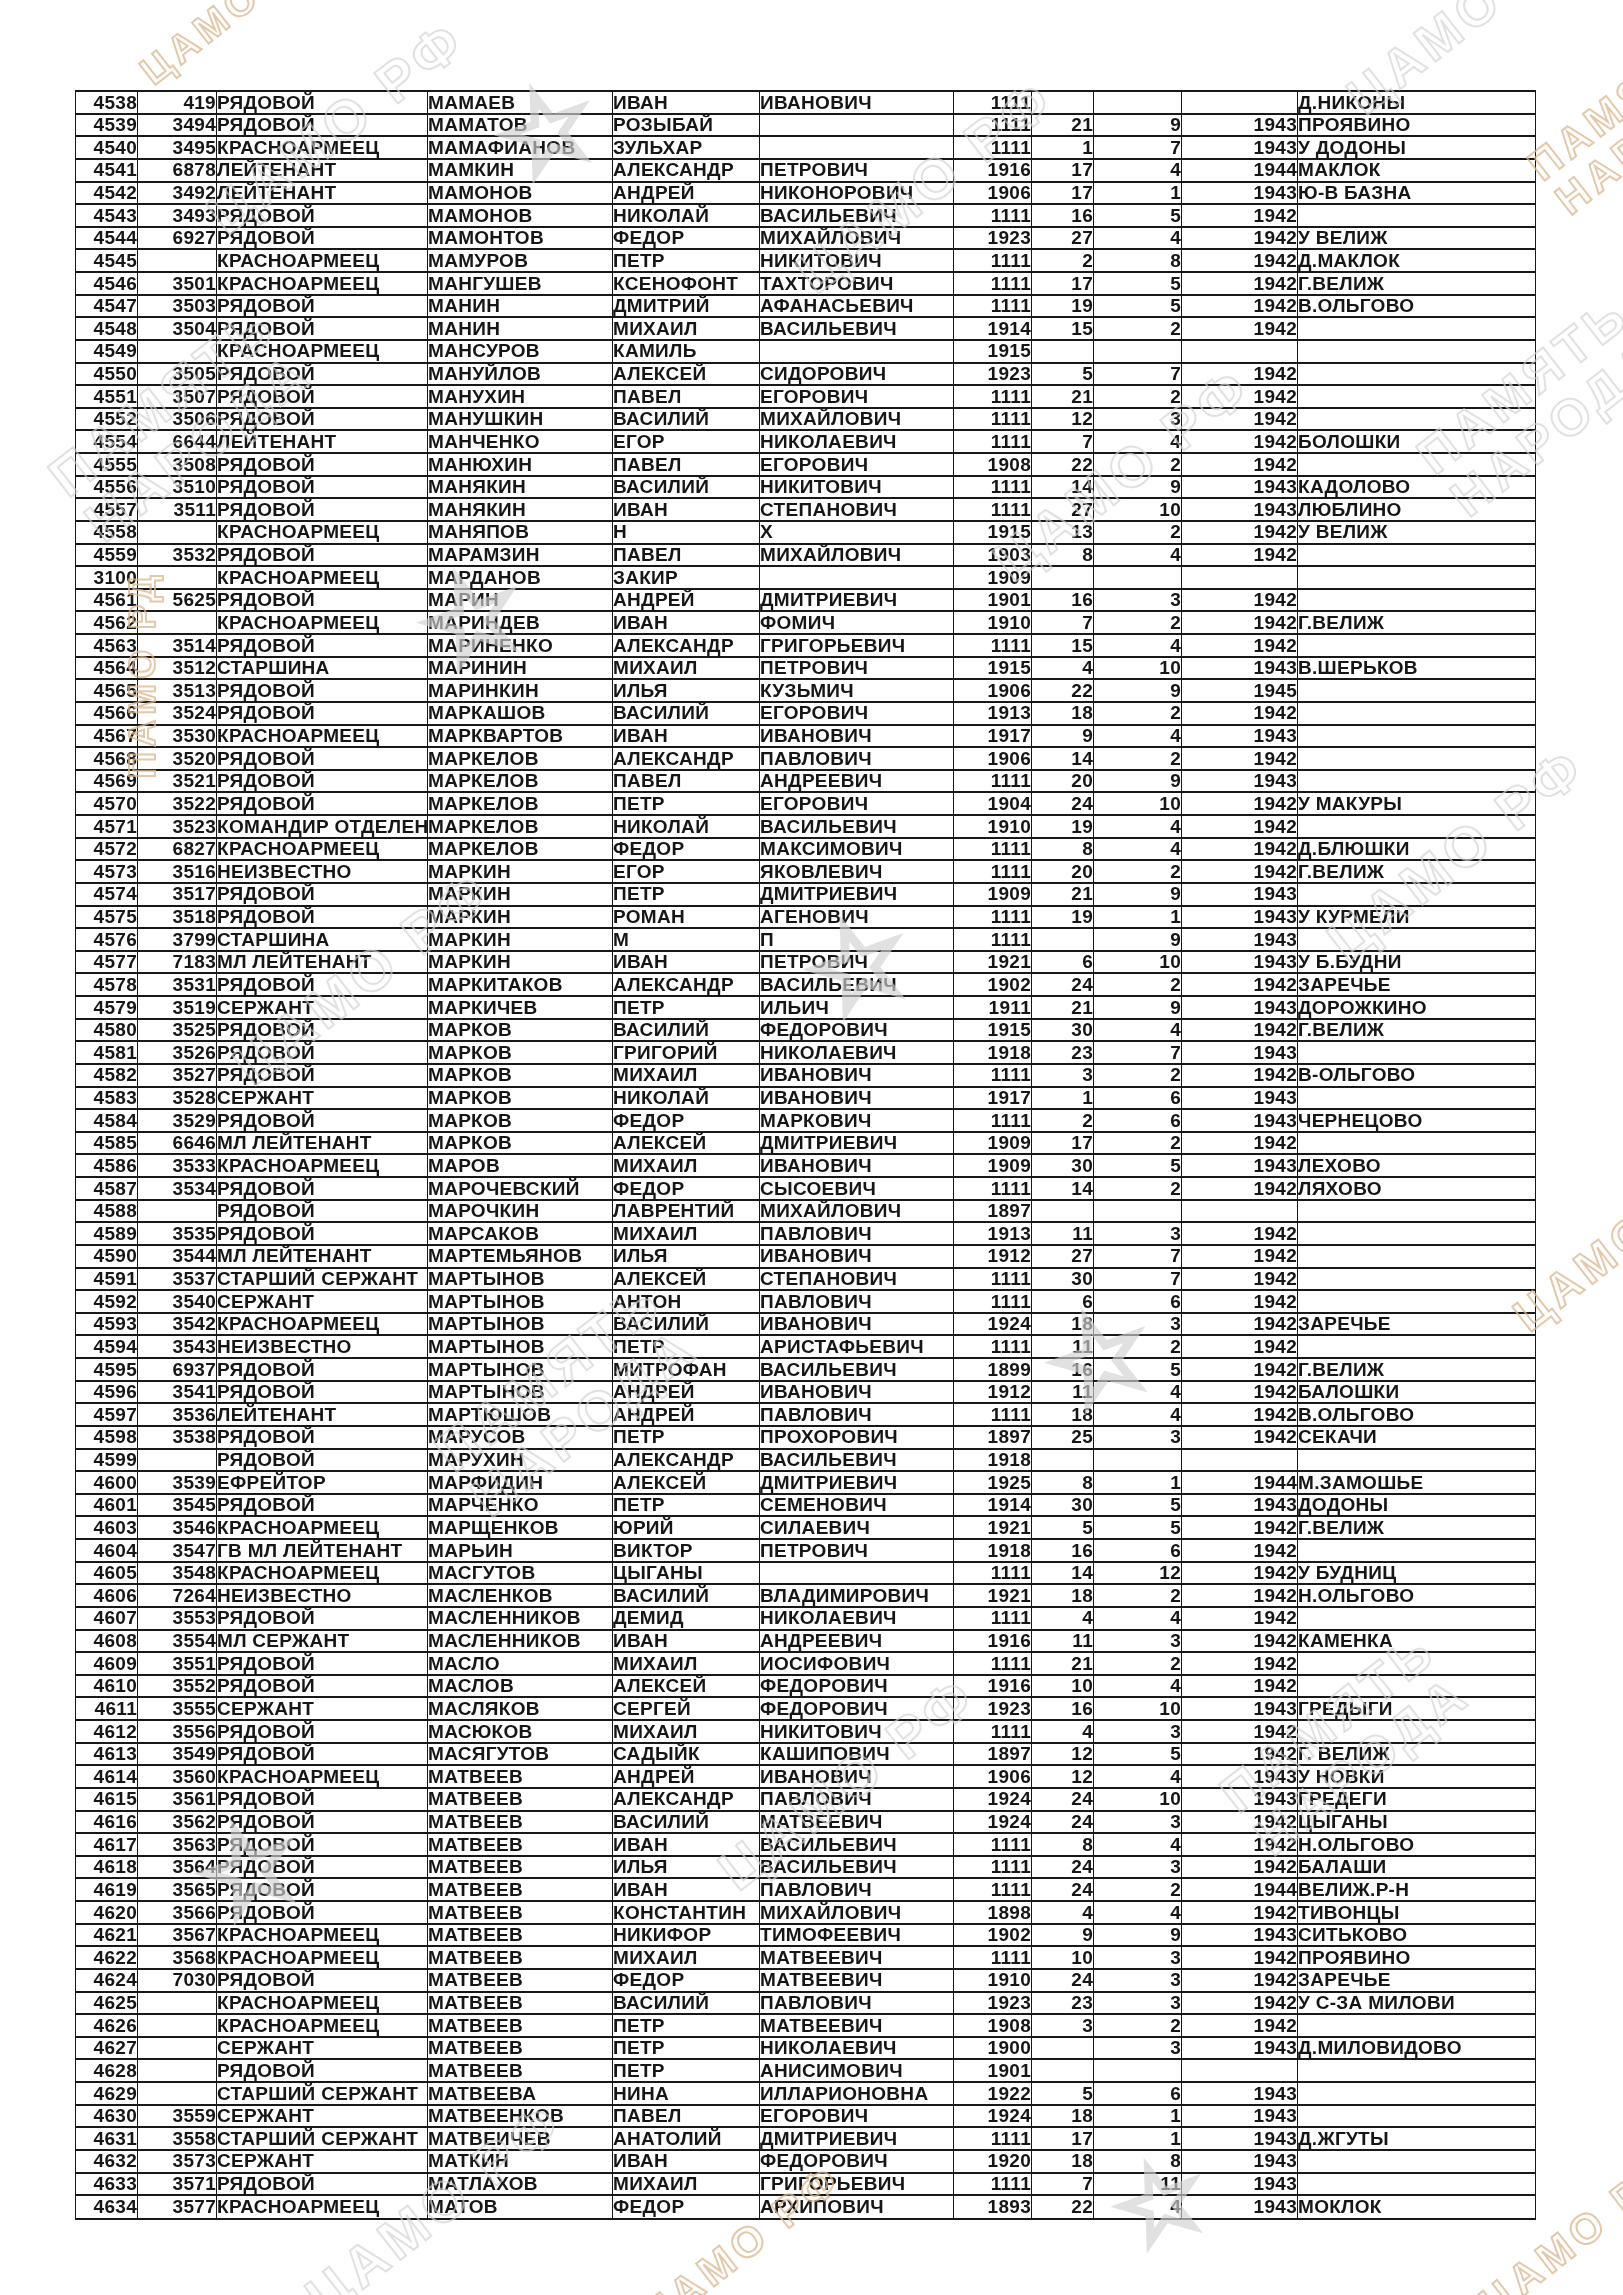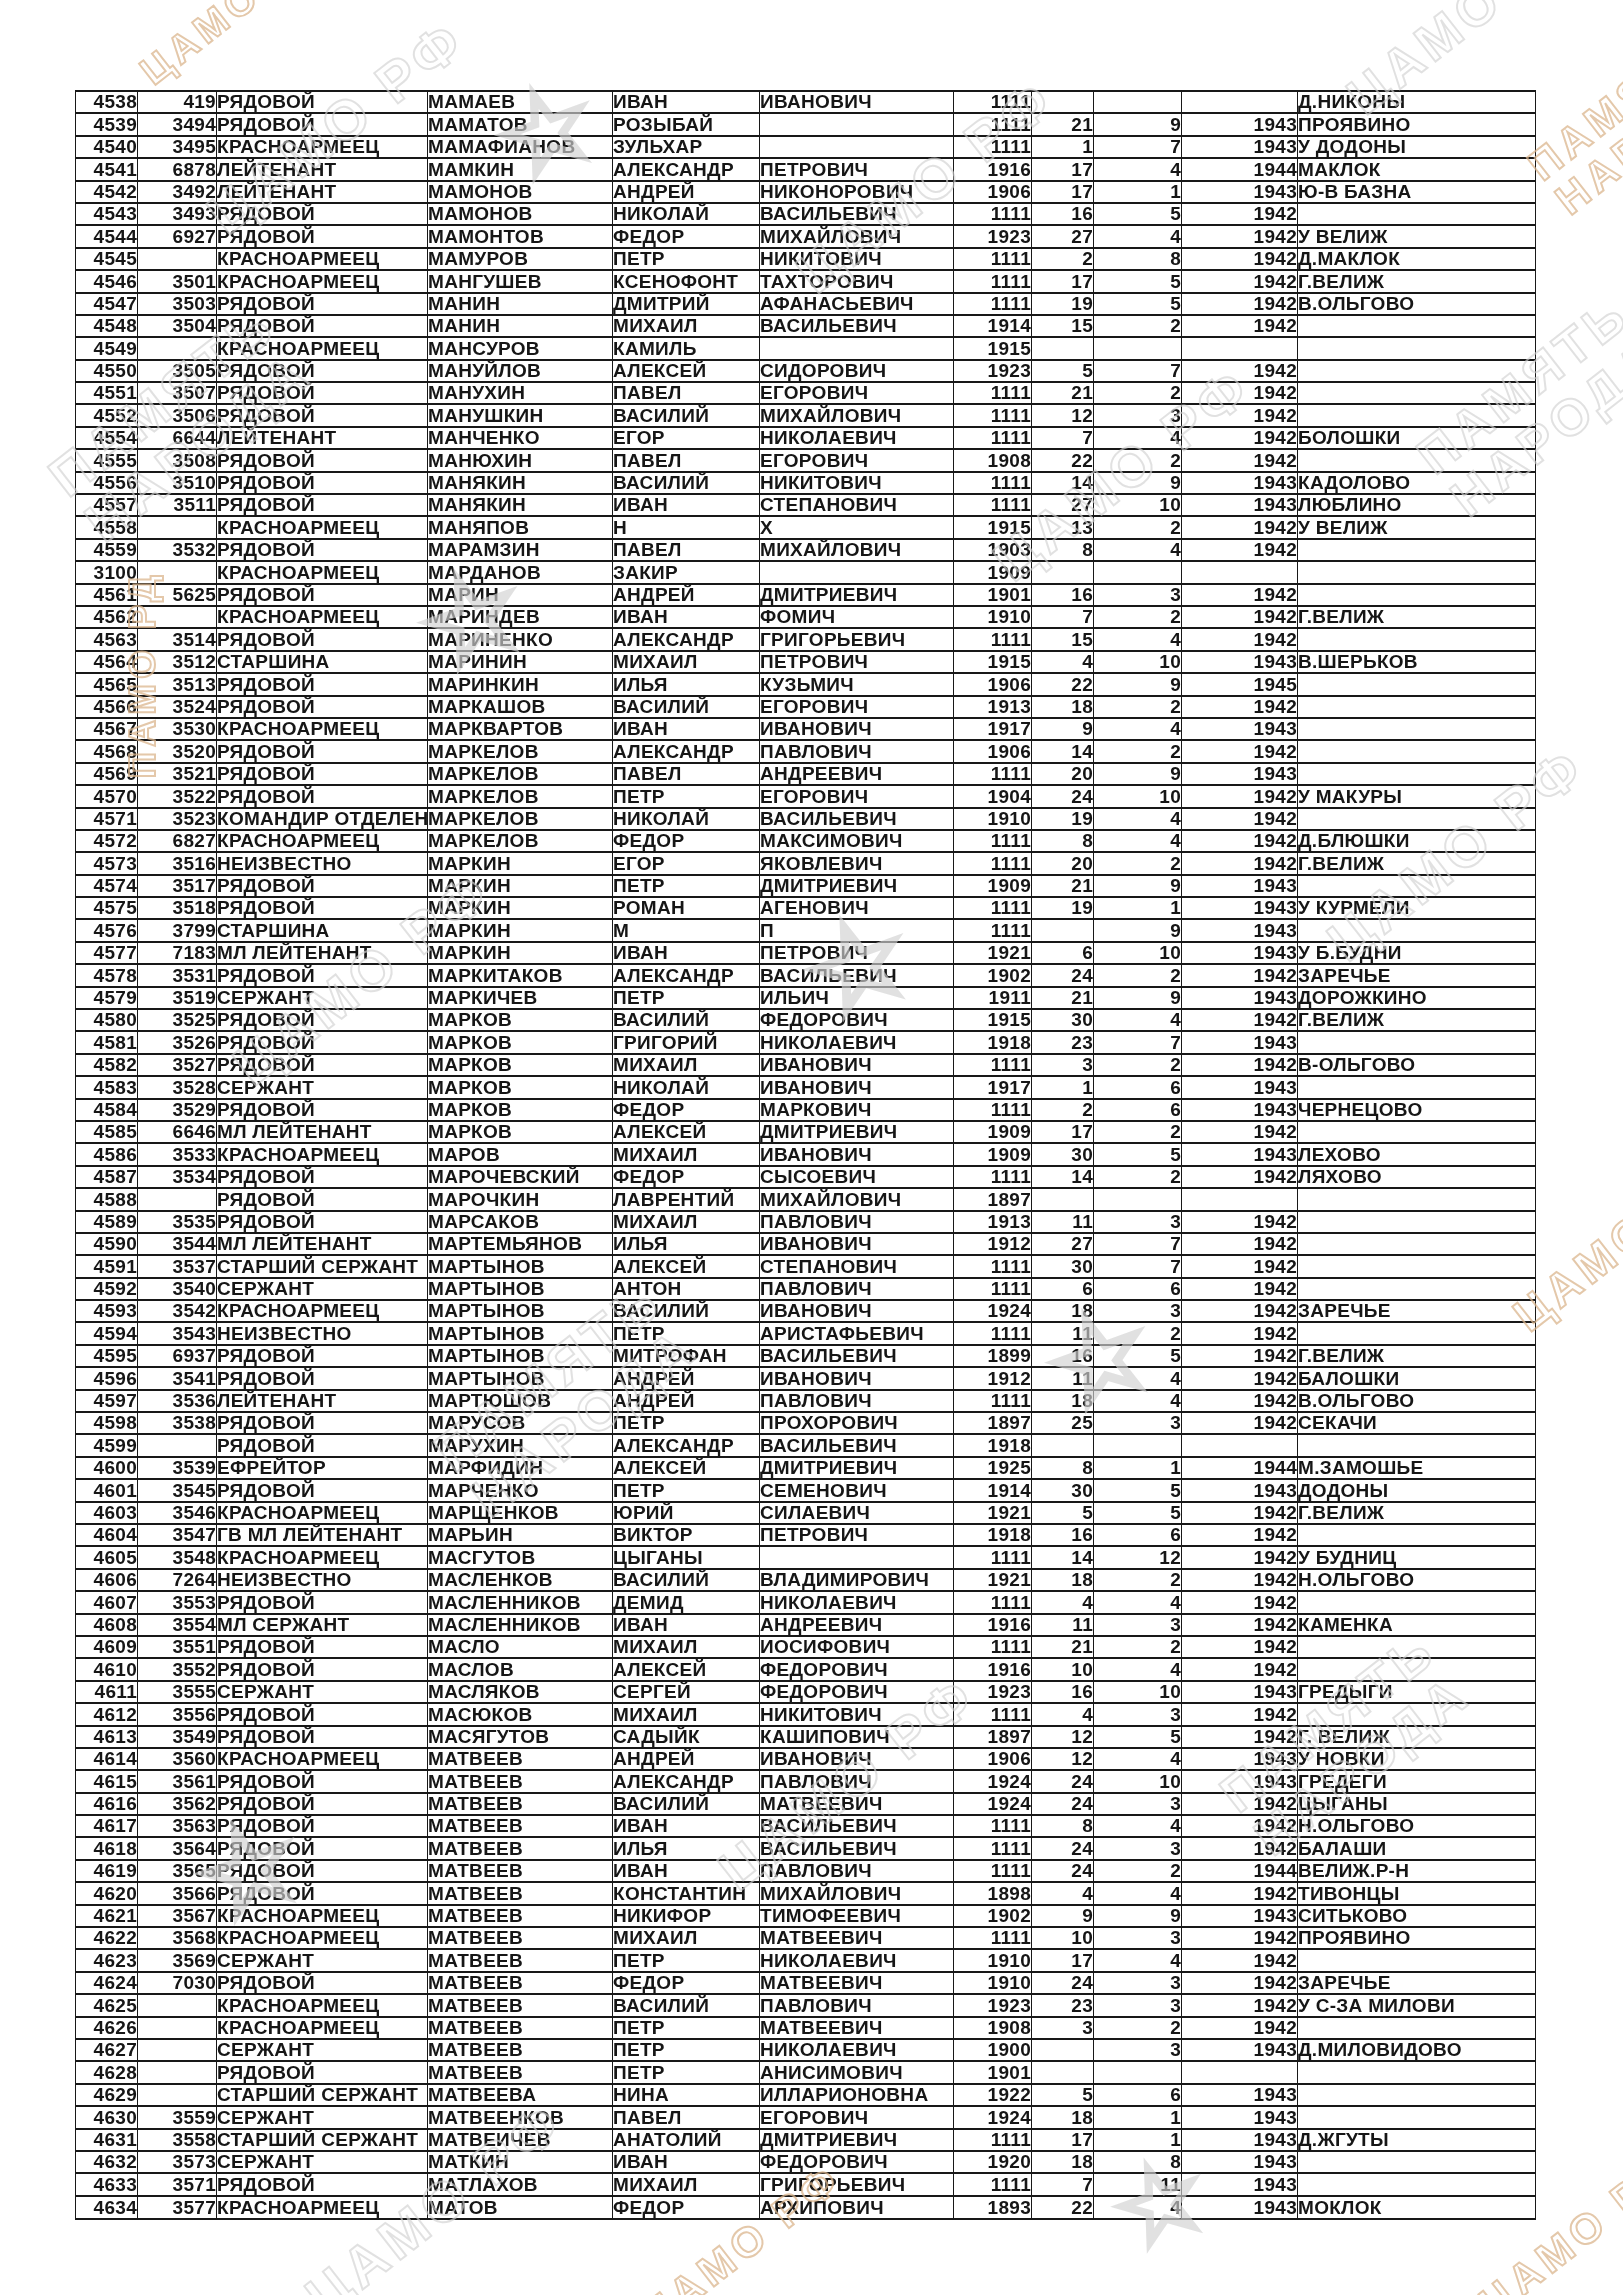--- a/index.html
+++ b/index.html
@@ -1192,33 +1192,20 @@
           <td class="k-surname a-l">МАТВЕЕВ</td>
           <td class="k-first_name a-l">МИХАИЛ</td>
           <td class="k-patronymic a-l">МАТВЕЕВИЧ</td>
           <td class="k-birth_year a-r">1111</td>
           <td class="k-death_day a-r">10</td>
           <td class="k-death_month a-r">3</td>
           <td class="k-death_year a-r">1942</td>
           <td class="k-place a-l">ПРОЯВИНО</td>
         </tr>
         <tr>
-          <td class="k-row_no a-r">4623</td>
-          <td class="k-record_no a-r">3569</td>
-          <td class="k-rank a-l">СЕРЖАНТ</td>
-          <td class="k-surname a-l">МАТВЕЕВ</td>
-          <td class="k-first_name a-l">ПЕТР</td>
-          <td class="k-patronymic a-l">НИКОЛАЕВИЧ</td>
-          <td class="k-birth_year a-r">1910</td>
-          <td class="k-death_day a-r">17</td>
-          <td class="k-death_month a-r">4</td>
-          <td class="k-death_year a-r">1942</td>
-          <td class="k-place a-l"></td>
-        </tr>
-        <tr>
           <td class="k-row_no a-r">4624</td>
           <td class="k-record_no a-r">7030</td>
           <td class="k-rank a-l">РЯДОВОЙ</td>
           <td class="k-surname a-l">МАТВЕЕВ</td>
           <td class="k-first_name a-l">ФЕДОР</td>
           <td class="k-patronymic a-l">МАТВЕЕВИЧ</td>
           <td class="k-birth_year a-r">1910</td>
           <td class="k-death_day a-r">24</td>
           <td class="k-death_month a-r">3</td>
           <td class="k-death_year a-r">1942</td>

